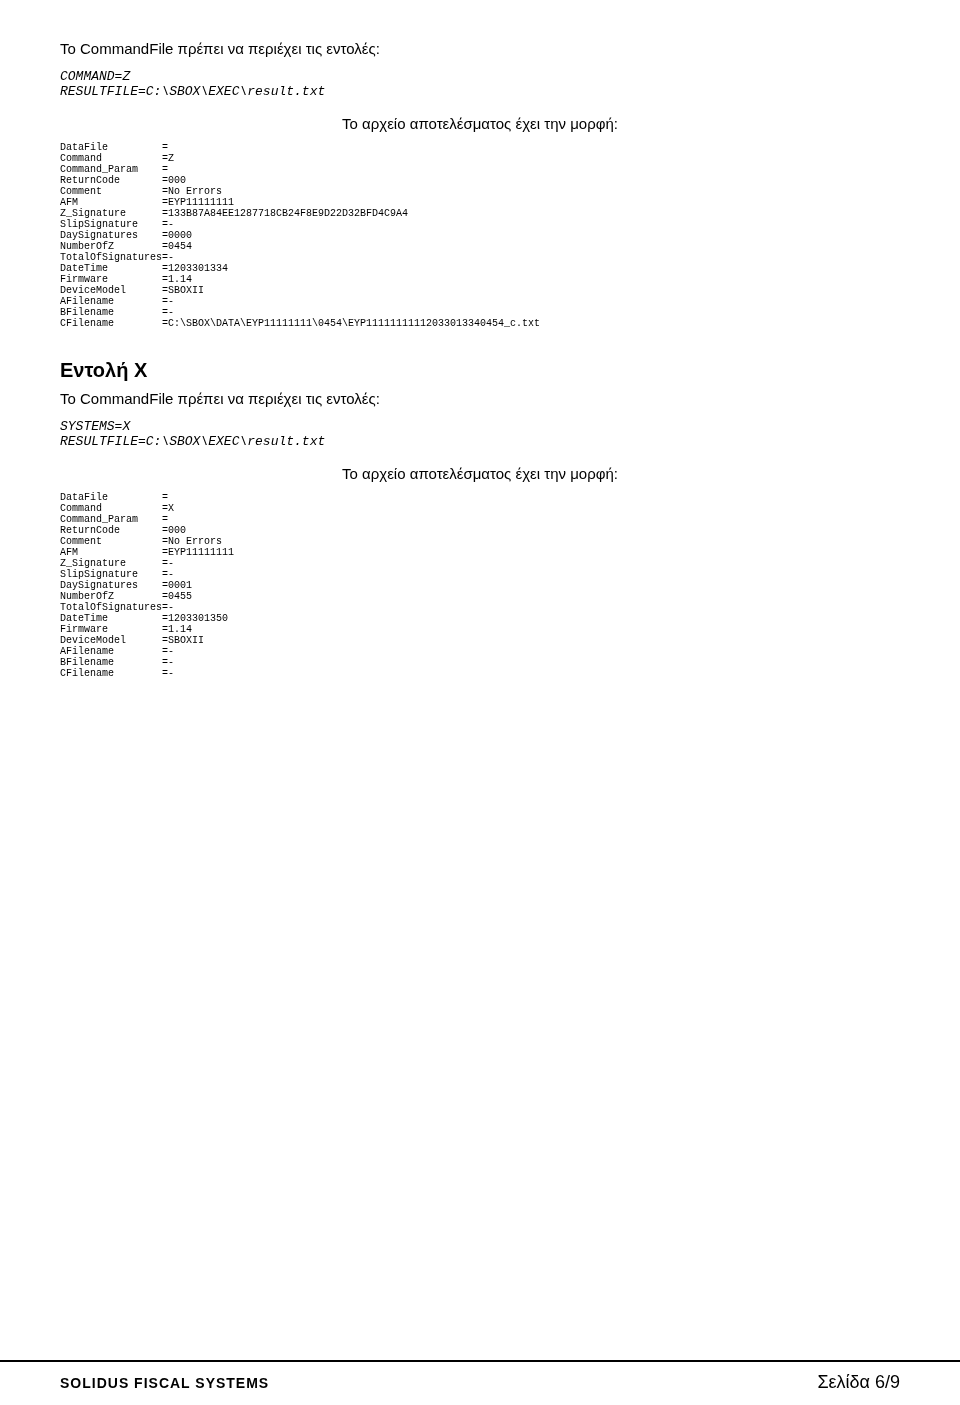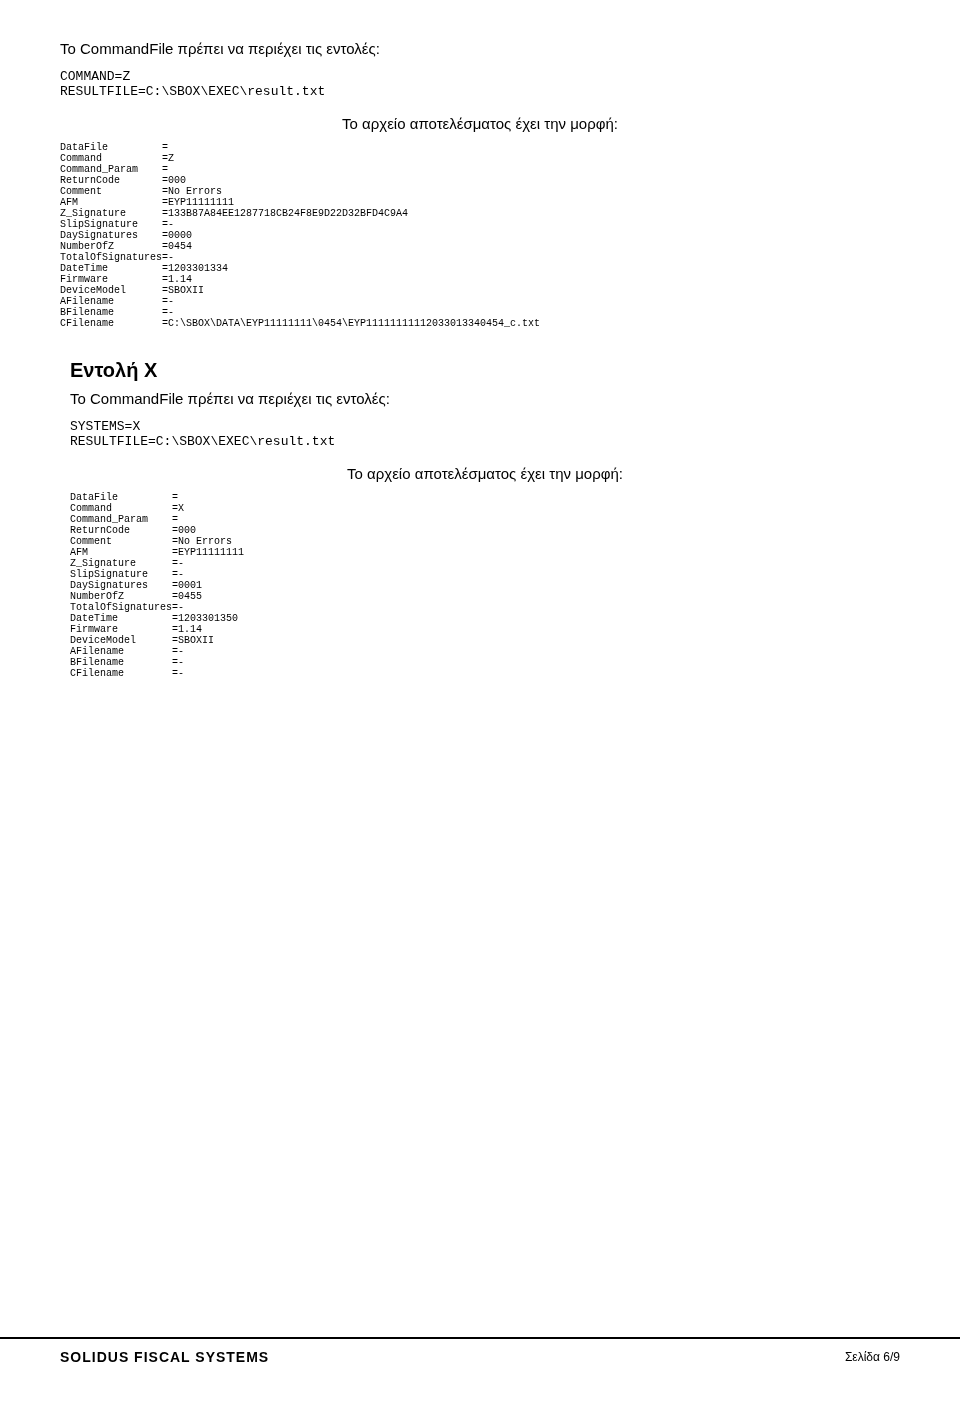--- a/index.html
+++ b/index.html
@@ -25,57 +25,58 @@
       font-size: 15px;
       margin-bottom: 12px;
       color: #000;
     }
     .command-block {
       font-family: 'Courier New', Courier, monospace;
       font-size: 13px;
       color: #000;
       margin-bottom: 16px;
       white-space: pre;
+      font-style: italic;
     }
     .file-format-label {
       font-size: 15px;
       margin-bottom: 10px;
       color: #000;
       text-align: center;
     }
     .data-table {
       font-family: 'Courier New', Courier, monospace;
       font-size: 10px;
       color: #000;
       white-space: pre;
       margin-bottom: 30px;
     }
     .section-divider {
-      margin: 30px 0 20px 10px;
+      margin: 30px 0 20px 0;
     }
     .footer {
       position: absolute;
-      bottom: 24px;
+      bottom: 12px;
       left: 0;
       right: 0;
       display: flex;
       justify-content: space-between;
       align-items: center;
-      padding: 16px 60px;
+      padding: 0 60px;
       border-top: 2px solid #000;
       padding-top: 10px;
     }
     .footer-company {
       font-size: 14px;
       font-weight: bold;
       color: #000;
       letter-spacing: 1px;
     }
     .footer-page {
-      font-size: 12px;
+      font-size: 18px;
       color: #000;
     }
   </style>
 </head>
 <body>
 
 <div>
   <div class="section-subtitle">Το CommandFile πρέπει να περιέχει τις εντολές:</div>
   <div class="command-block">COMMAND=Z
 RESULTFILE=C:\SBOX\EXEC\result.txt</div>

